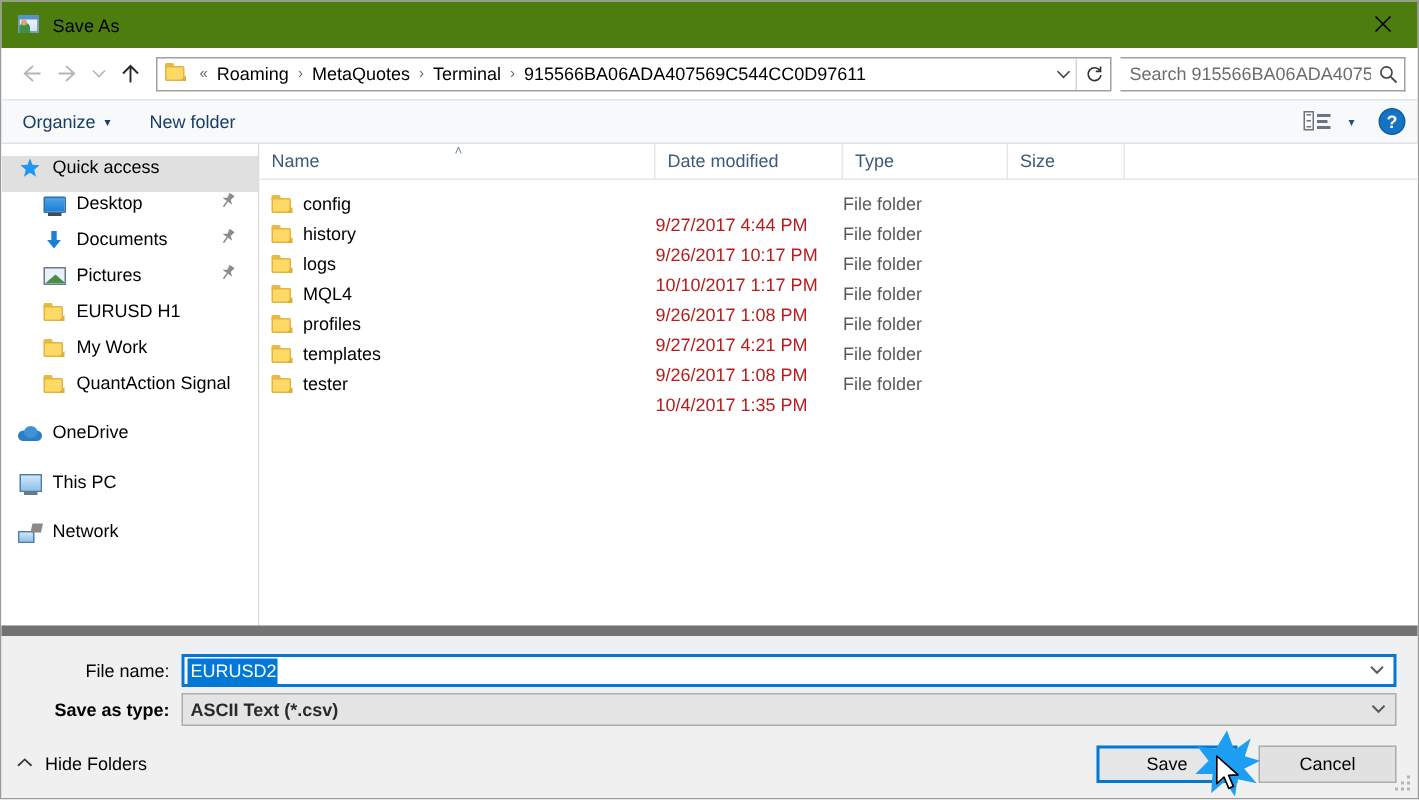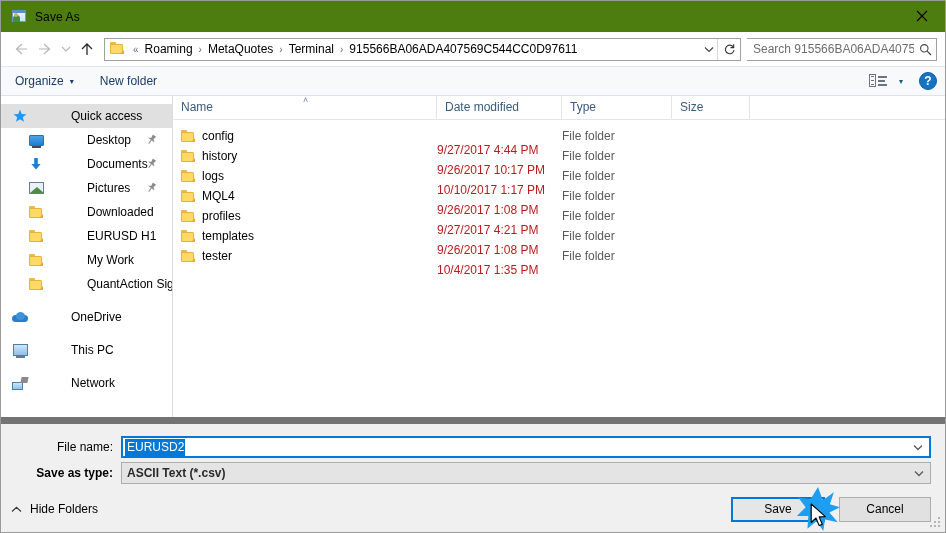--- a/index.html
+++ b/index.html
@@ -289,28 +289,26 @@
     min-width: 172px;
     background: #ffffff;
     border-right: 1px solid #dcdcdc;
     padding-top: 8px;
     box-sizing: border-box;
     overflow: hidden;
   }
   .nav-item {
     height: 24px;
     display: flex;
-    align-items: center;
     padding-left: 10px;
     box-sizing: border-box;
     font-size: 12px;
     color: #000;
     position: relative;
     white-space: nowrap;
-    gap: 36px;
   }
   .nav-item.selected { background: #e0e0e0; }
   .nav-item .ico {
     width: 18px;
     min-width: 18px;
     height: 16px;
     margin-right: 6px;
     position: relative;
     display: flex;
     align-items: center;
@@ -776,30 +774,20 @@
           </span>
         <span>Pictures</span>
         <span class="pin">
           <svg width="10" height="11" viewBox="0 0 10 11">
               <path d="M3 0.5 L7 0.5 L6.3 4 L9 6 L1 6 L3.7 4 Z" fill="#8b8b8b"></path>
               <path d="M5 6 L5 10.5" stroke="#8b8b8b" stroke-width="1"></path>
             </svg>
         </span>
       </div>
 
-      <div class="nav-item indent">
-        <span class="ico">
-          <span class="folder-ico" style="display:block;width:14px;height:12px;position:relative;">
-              <span class="tab"></span>
-              <span class="body"></span>
-              <span class="fold"></span>
-            </span>
-        </span>
-        <span>Downloaded</span>
-      </div>
 
       <div class="nav-item indent">
         <span class="ico">
           <span class="folder-ico" style="display:block;width:14px;height:12px;position:relative;">
               <span class="tab"></span>
               <span class="body"></span>
               <span class="fold"></span>
             </span>
         </span>
         <span>EURUSD H1</span>

